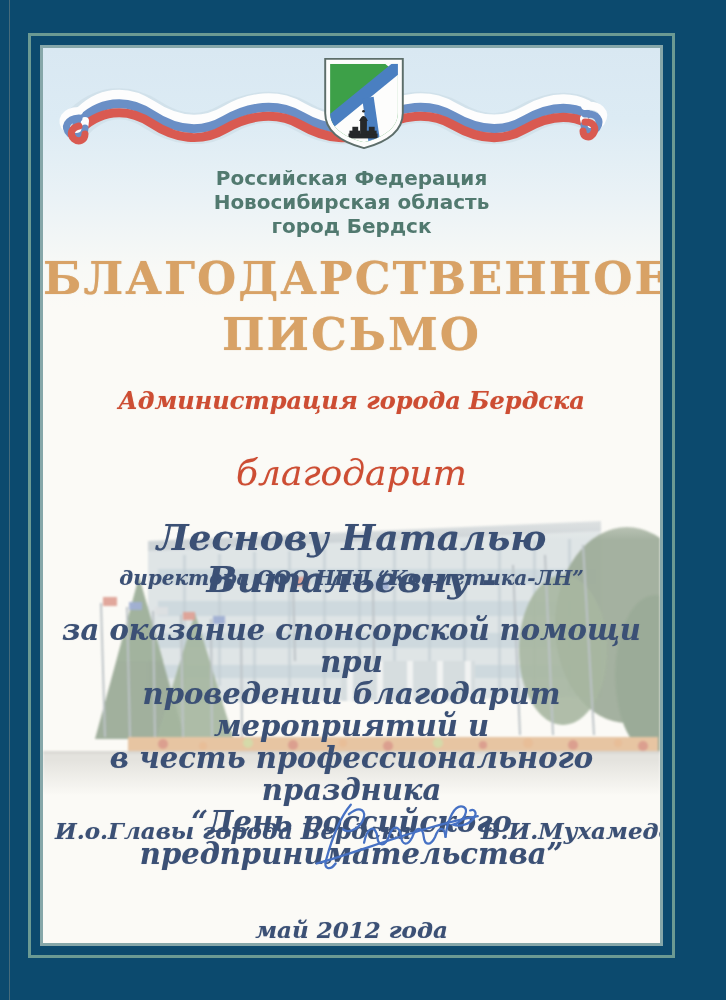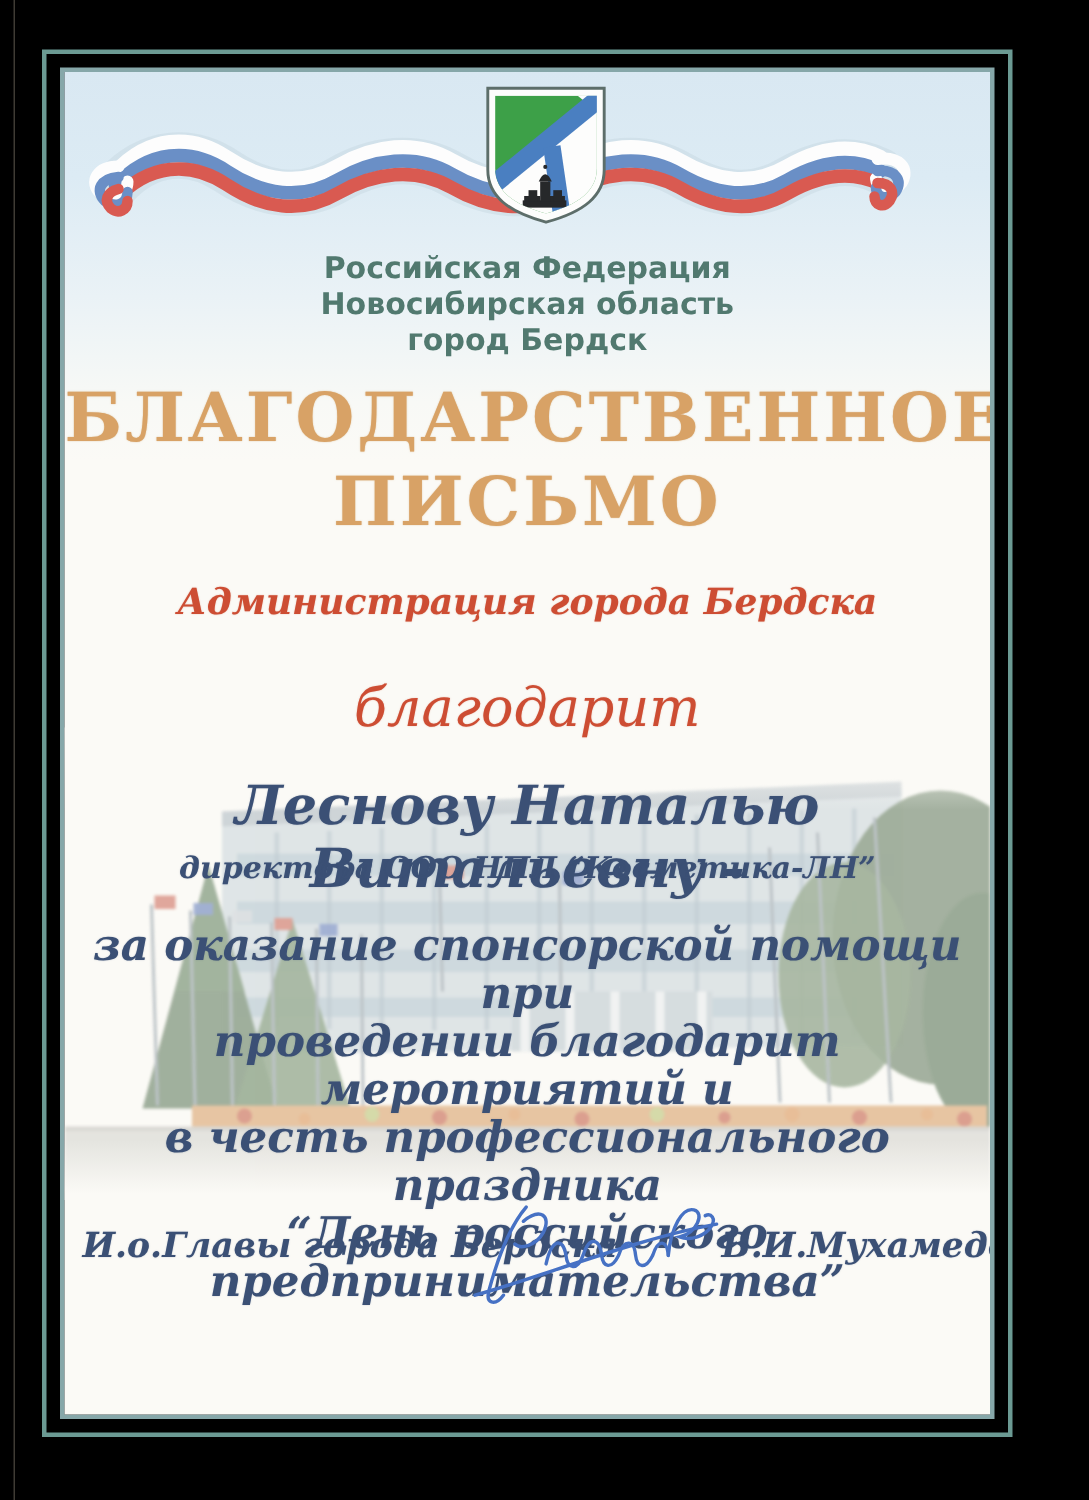--- a/index.html
+++ b/index.html
@@ -1,18 +1,18 @@
 <!DOCTYPE html>
 <html lang="ru"><head>
 <meta charset="utf-8">
 <style>
   html,body{margin:0;padding:0;background:#e8e8e4;}
   .page{
     position:relative;width:726px;height:1000px;margin:0 auto;
-    background:#000000;overflow:hidden;
+    background:#0c4a6e;overflow:hidden;
     font-family:"DejaVu Serif","Liberation Serif",serif;
   }
   .page::before{ 
     content:"";position:absolute;left:9px;top:0;width:1px;height:100%;
     background:rgba(180,170,150,.35);
   }
   .frame-outer{
     position:absolute;left:28px;top:33px;width:647px;height:925px;
     border:3px solid #6b9a93;box-sizing:border-box;
   }
@@ -240,15 +240,16 @@
           <path d="M 42,12 C 30,26 22,48 16,70 C 13,80 20,82 26,74"></path>
           <path d="M 40,22 C 52,12 60,18 54,30 C 49,39 38,42 34,38"></path>
           <path d="M 6,74 C 50,62 120,34 176,24"></path>
           <path d="M 56,52 C 60,34 68,33 70,46 C 71,56 78,57 82,46 C 86,33 93,33 95,45 C 96,55 102,56 107,46 C 111,34 118,35 119,46 C 120,55 126,56 131,46 C 135,34 141,35 142,46"></path>
           <path d="M 142,46 C 144,26 152,12 160,14 C 168,16 162,30 150,33 C 158,36 168,32 172,26 C 176,20 172,16 168,18"></path>
         </g>
       </svg>
       <div class="sig-name blue-text">В.И.Мухамедов</div>
     </div>
 
+    <div class="c-line date-line blue-text">май 2012 года</div>
 
   </div>
 </div>
 
 </body></html>

